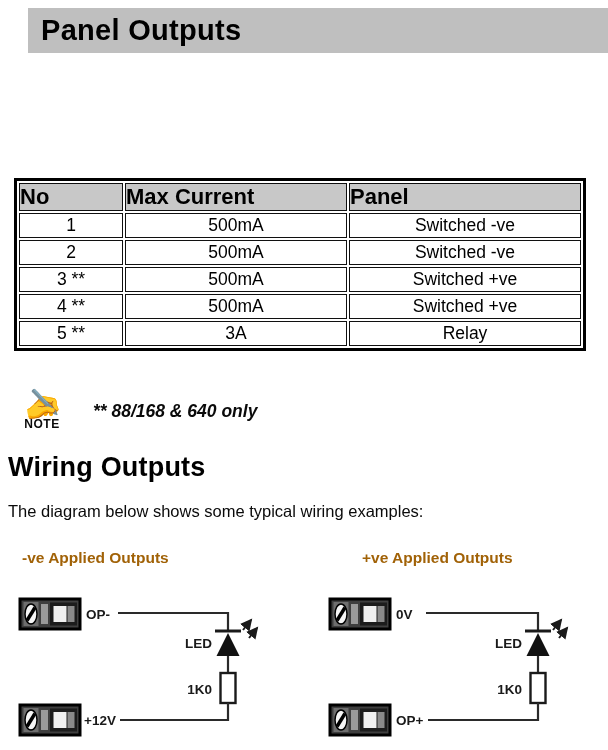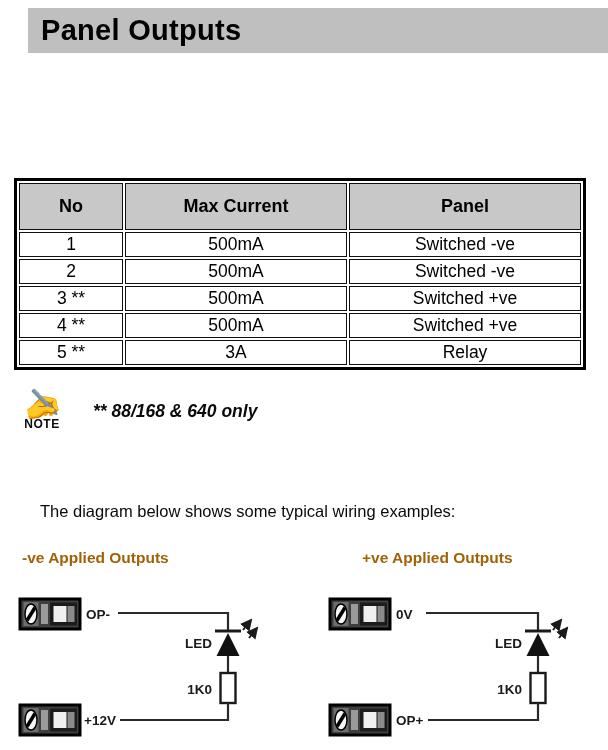--- a/index.html
+++ b/index.html
@@ -16,42 +16,42 @@
   .intro {
     position:absolute; left:8px; top:59px; width:593px;
     font-size:17px; line-height:26px; text-align:justify;
   }
   table.outputs {
     position:absolute; left:14px; top:178px; width:572px;
     border:3px solid #000; border-collapse:separate; border-spacing:2px;
     background:#fff;
   }
   table.outputs th {
-    background:#c8c8c8; border:1.3px solid #101010; font-size:18px;
-    font-weight:bold; text-align:center; height:47px; color:#000;
+    background:#c8c8c8; border:1.3px solid #101010; font-size:22px;
+    font-weight:bold; text-align:left; height:25px; color:#000;
   }
   table.outputs td {
     border:1.3px solid #101010; font-size:17.5px; text-align:center;
     height:25px; color:#000; background:#fff;
   }
   .note-row {
     position:absolute; left:19px; top:390px; display:flex; align-items:flex-end;
   }
   .note-icon-box { width:46px; text-align:center; }
   .note-glyph { font-size:30px; line-height:27px; display:block; transform:scaleX(-1) rotate(8deg); }
   .note-word { font-size:12px; font-weight:bold; letter-spacing:0.6px; display:block; }
   .note-text {
     font-size:17.5px; font-weight:bold; font-style:italic;
     margin-left:28px; padding-bottom:9px;
   }
   .h2 {
     position:absolute; left:8px; top:452px; font-size:27px; font-weight:bold;
     letter-spacing:0.2px; color:#000;
   }
-  .wiring-intro { position:absolute; left:8px; top:502px; font-size:16.5px;margin-left:32px; }
+  .wiring-intro { position:absolute; left:8px; top:502px; font-size:16.5px; }
   .cap { position:absolute; top:549px; font-size:15.5px; font-weight:bold; color:#a16207; }
   .cap-neg { left:22px; }
   .cap-pos { left:335px;margin-left:27px; }
   .circuit { position:absolute; top:586px; width:300px; height:164px; }
   .circuit-neg { left:0px; }
   .circuit-pos { left:304px; }
   .circuit text {
     font-family:"Liberation Sans", sans-serif; font-weight:bold; fill:#1a1a1a;
   }
   .term-label { font-size:13.5px; }
@@ -108,20 +108,21 @@
   </table>
 
   <div class="note-row">
     <div class="note-icon-box">
       <span class="note-glyph">✍</span>
       <span class="note-word">NOTE</span>
     </div>
     <div class="note-text">** 88/168 &amp; 640 only</div>
   </div>
 
+  <div class="h2">Wiring Outputs</div>
 
   <p class="wiring-intro">The diagram below shows some typical wiring examples:</p>
 
   <div class="cap cap-neg">-ve Applied Outputs</div>
   <div class="cap cap-pos">+ve Applied Outputs</div>
 
   <svg class="circuit circuit-neg" viewBox="0 0 300 164">
     <defs>
       <marker id="ah1" markerWidth="7" markerHeight="7" refX="5" refY="3.5" orient="auto">
         <path d="M0,0.5 L6,3.5 L0,6.5 z" fill="#1a1a1a"></path>

